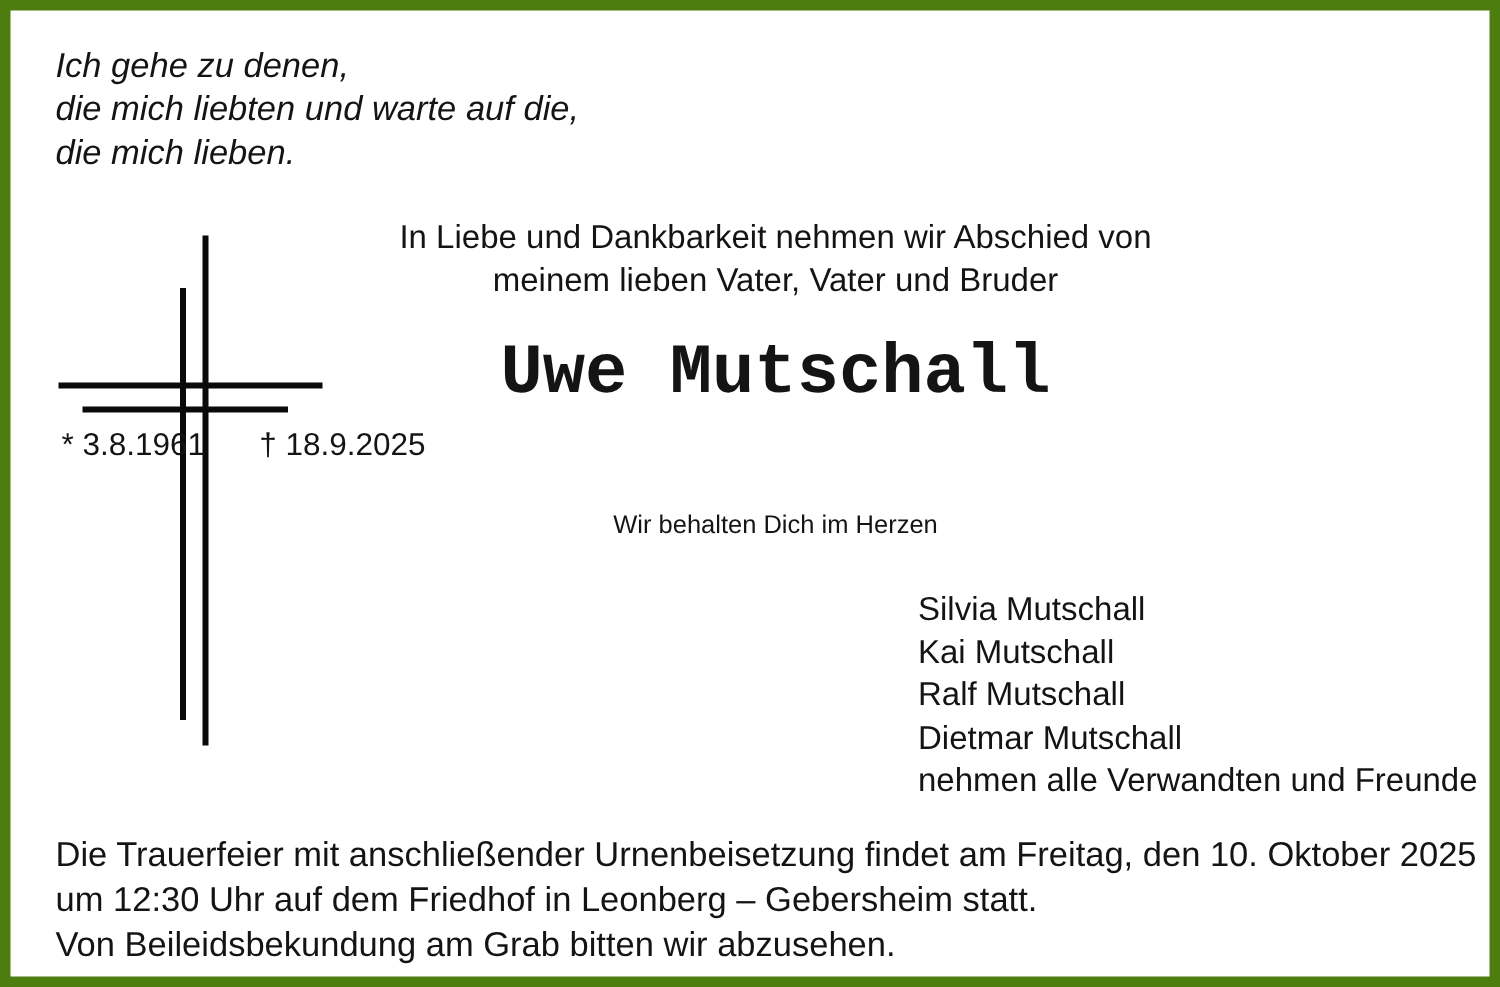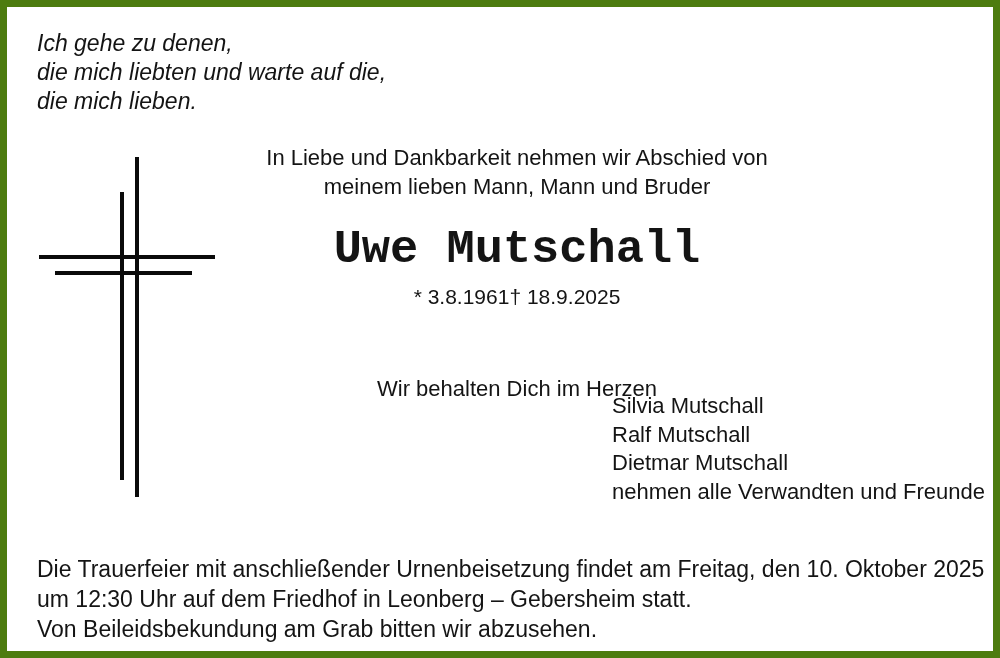--- a/index.html
+++ b/index.html
@@ -55,27 +55,26 @@
     font-size: 47px;
     font-weight: bold;
     line-height: 50px;
     letter-spacing: 0px;
     font-family: Liberation Mono, monospace;
   }
   .dates {
     top: 278px;
     font-size: 21px;
     display: flex;
-    justify-content: center;
+    gap: 36px;
     white-space: nowrap;
   }
   .motto {
     top: 333px;
-    font-size: 22px;
-    margin-top: 36px;
+    font-size: 17px;
   }
 
   .mourners {
     position: absolute;
     left: 605px;
     top: 385px;
     font-size: 22px;
     line-height: 28.5px;
     white-space: nowrap;
   }
@@ -102,34 +101,35 @@
 
   <div class="cross">
     <div class="bar v1"></div>
     <div class="bar v2"></div>
     <div class="bar h1"></div>
     <div class="bar h2"></div>
   </div>
 
   <div class="centered intro">
     <div>In Liebe und Dankbarkeit nehmen wir Abschied von</div>
-    <div>meinem lieben Mann, Mann und Bruder</div>
+    <div>meinem lieben Vater, Vater und Bruder</div>
   </div>
 
   <div class="centered deceased-name">Uwe Mutschall</div>
 
   <div class="centered dates">
     <span>* 3.8.1961</span>
     <span>† 18.9.2025</span>
   </div>
 
   <div class="centered motto">Wir behalten Dich im Herzen</div>
 
   <div class="mourners">
     <div>Silvia Mutschall</div>
+    <div>Kai Mutschall</div>
     <div>Ralf Mutschall</div>
     <div>Dietmar Mutschall</div>
     <div>nehmen alle Verwandten und Freunde</div>
   </div>
 
   <div class="funeral-info">
     <div>Die Trauerfeier mit anschließender Urnenbeisetzung findet am Freitag, den 10. Oktober 2025</div>
     <div>um 12:30 Uhr auf dem Friedhof in Leonberg – Gebersheim statt.</div>
     <div>Von Beileidsbekundung am Grab bitten wir abzusehen.</div>
   </div>

